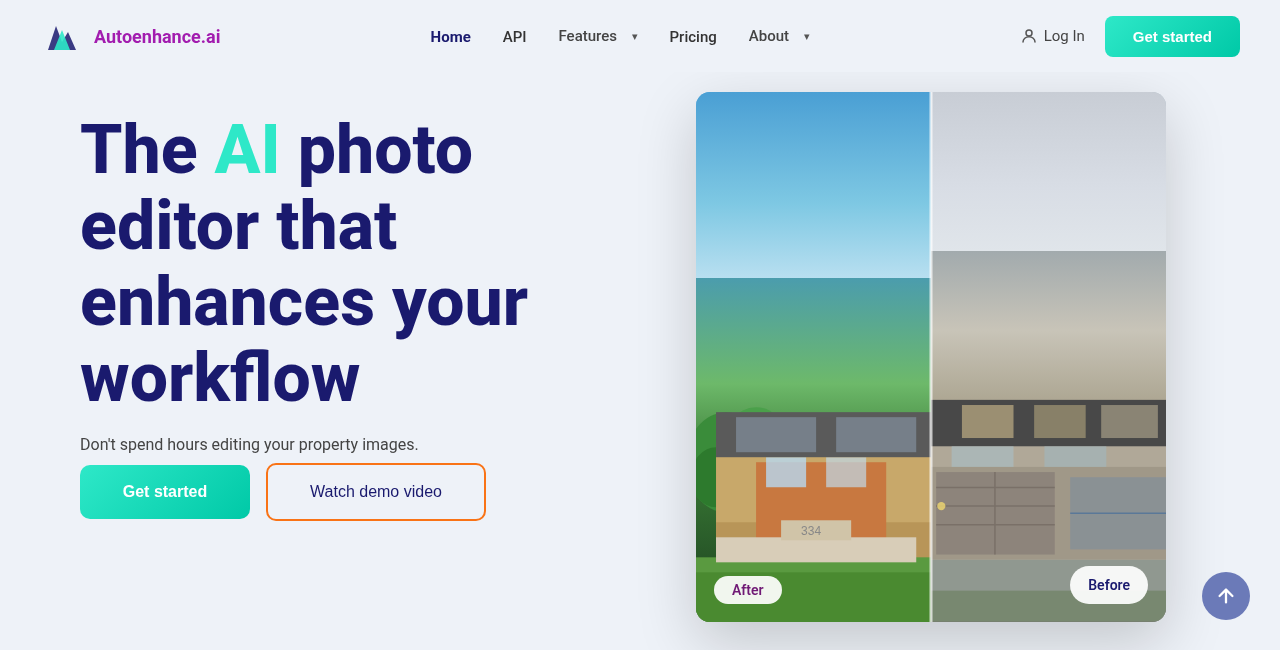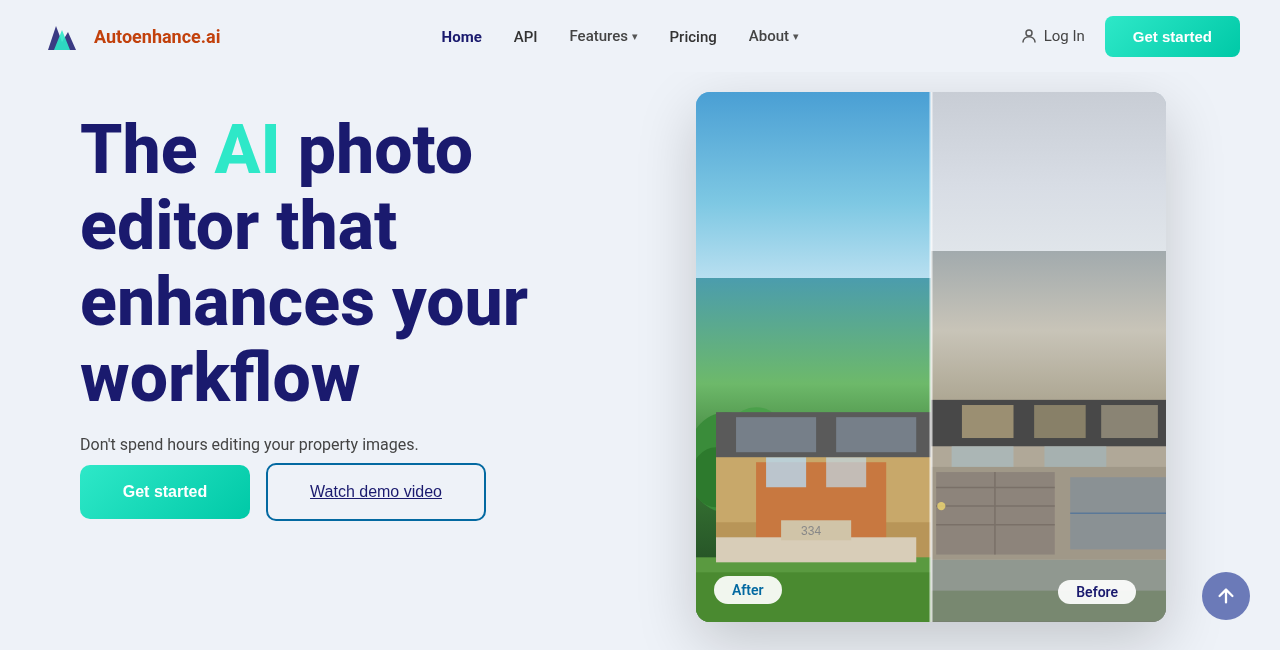--- a/index.html
+++ b/index.html
@@ -31,21 +31,21 @@
     }
 
     .logo-icon {
       width: 44px;
       height: 44px;
     }
 
     .logo-text {
       font-size: 18px;
       font-weight: 700;
-      color: #c2410c;
+      color: #a21caf;
     }
 
     .nav-links {
       display: flex;
       align-items: center;
       gap: 32px;
       list-style: none;
     }
 
     .nav-links li a {
@@ -83,21 +83,21 @@
       padding: 12px 28px;
       border-radius: 8px;
       font-size: 15px;
       font-weight: 600;
       cursor: pointer;
     }
 
     .nav-dropdown {
       display: flex;
       align-items: center;
-      gap: 4px;
+      gap: 15px;
       cursor: pointer;
       color: #444;
       font-size: 15px;
       font-weight: 500;
     }
 
     .chevron {
       font-size: 11px;
       color: #555;
     }
@@ -156,28 +156,27 @@
       border-radius: 10px;
       font-size: 16px;
       font-weight: 600;
       cursor: pointer;
       min-width: 170px;
     }
 
     .btn-watch-demo {
       background: transparent;
       color: #1a1a6e;
-      border: 2px solid #0369a1;
+      border: 2px solid #f97316;
       padding: 18px 36px;
       border-radius: 10px;
       font-size: 16px;
       font-weight: 500;
       cursor: pointer;
       min-width: 220px;
-      text-decoration: underline;
     }
 
     
     .hero-right {
       flex: 0 0 45%;
       position: relative;
       height: 100%;
       display: flex;
       align-items: flex-start;
     }
@@ -222,37 +221,37 @@
       background: rgba(255,255,255,0.7);
       z-index: 5;
       transform: translateX(-50%);
     }
 
     .label-after {
       position: absolute;
       bottom: 18px;
       left: 18px;
       background: rgba(255,255,255,0.92);
-      color: #0369a1;
+      color: #701a75;
       font-size: 14px;
       font-weight: 600;
       padding: 6px 18px;
       border-radius: 20px;
       z-index: 6;
     }
 
     .label-before {
       position: absolute;
       bottom: 18px;
-      right: 30px;
+      right: 18px;
       background: rgba(255,255,255,0.92);
       color: #1a1a6e;
       font-size: 14px;
       font-weight: 600;
-      padding: 4px 18px;
+      padding: 11px 18px;
       border-radius: 20px;
       z-index: 6;
     }
 
     
     .scroll-top-btn {
       position: absolute;
       bottom: 30px;
       right: 30px;
       width: 48px;

